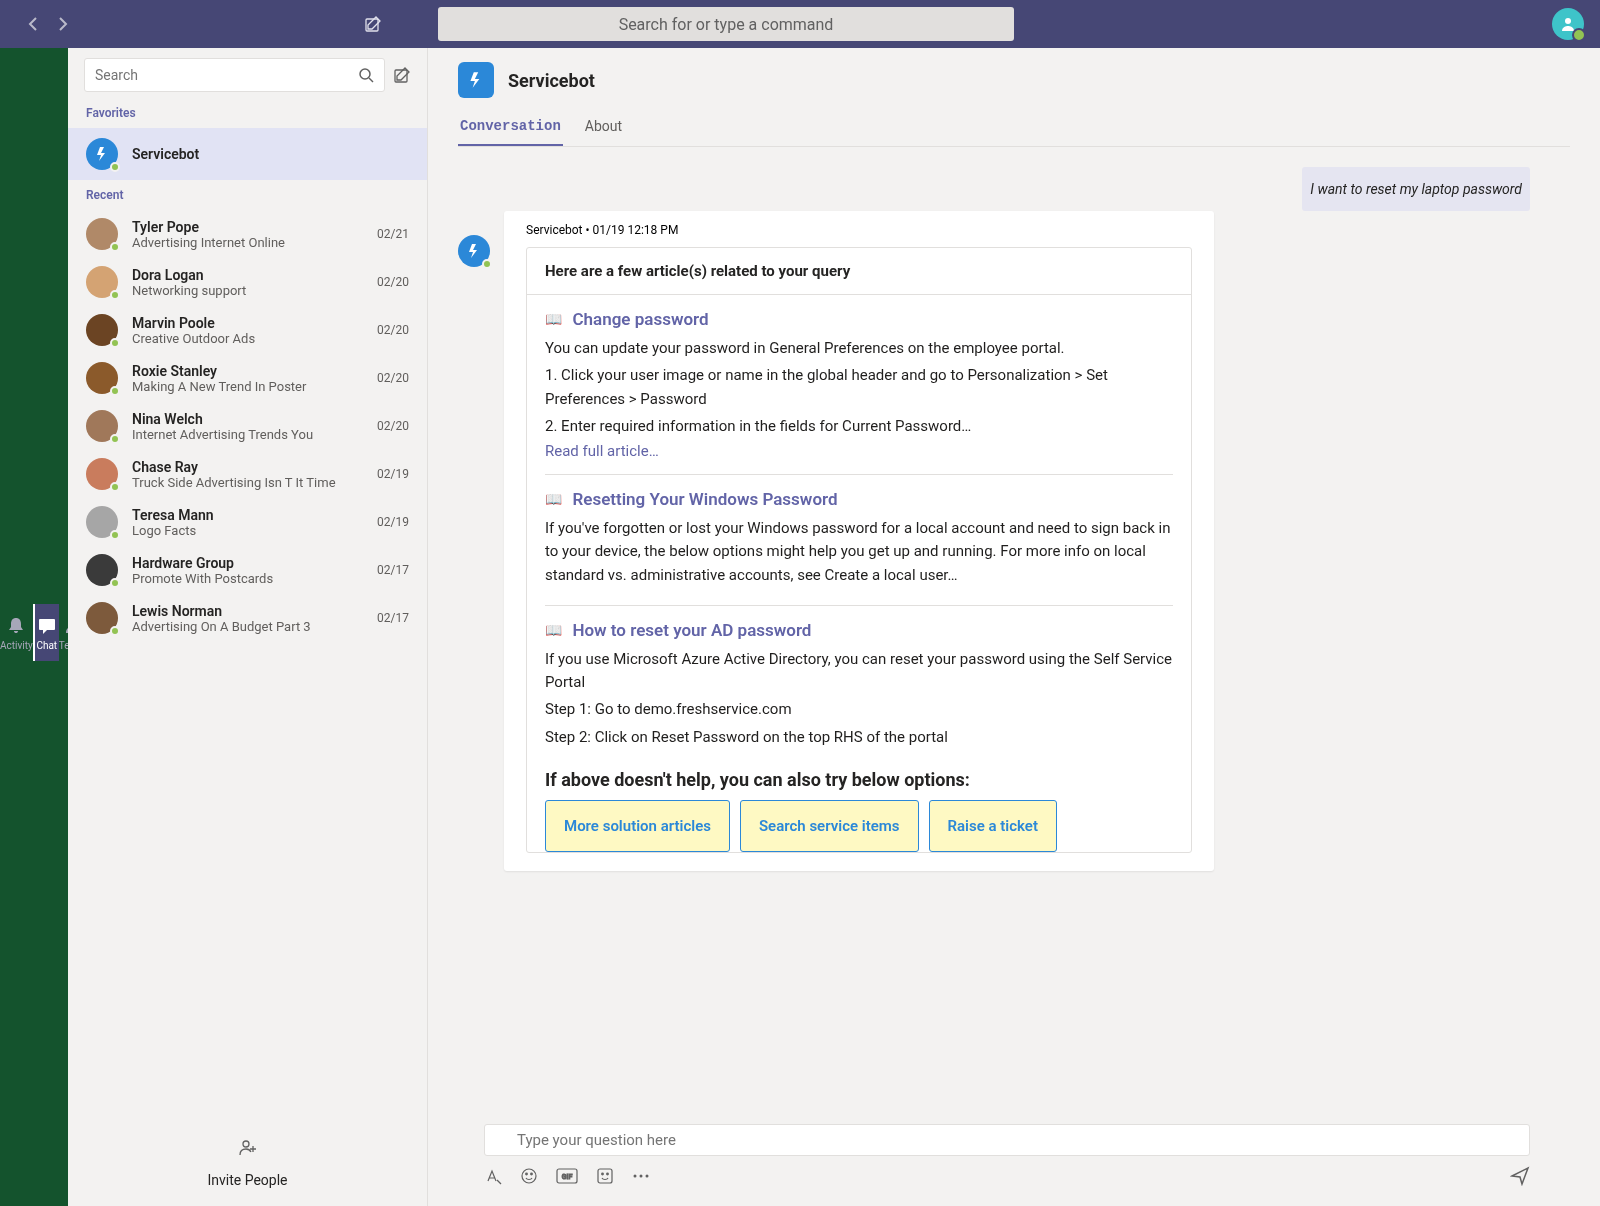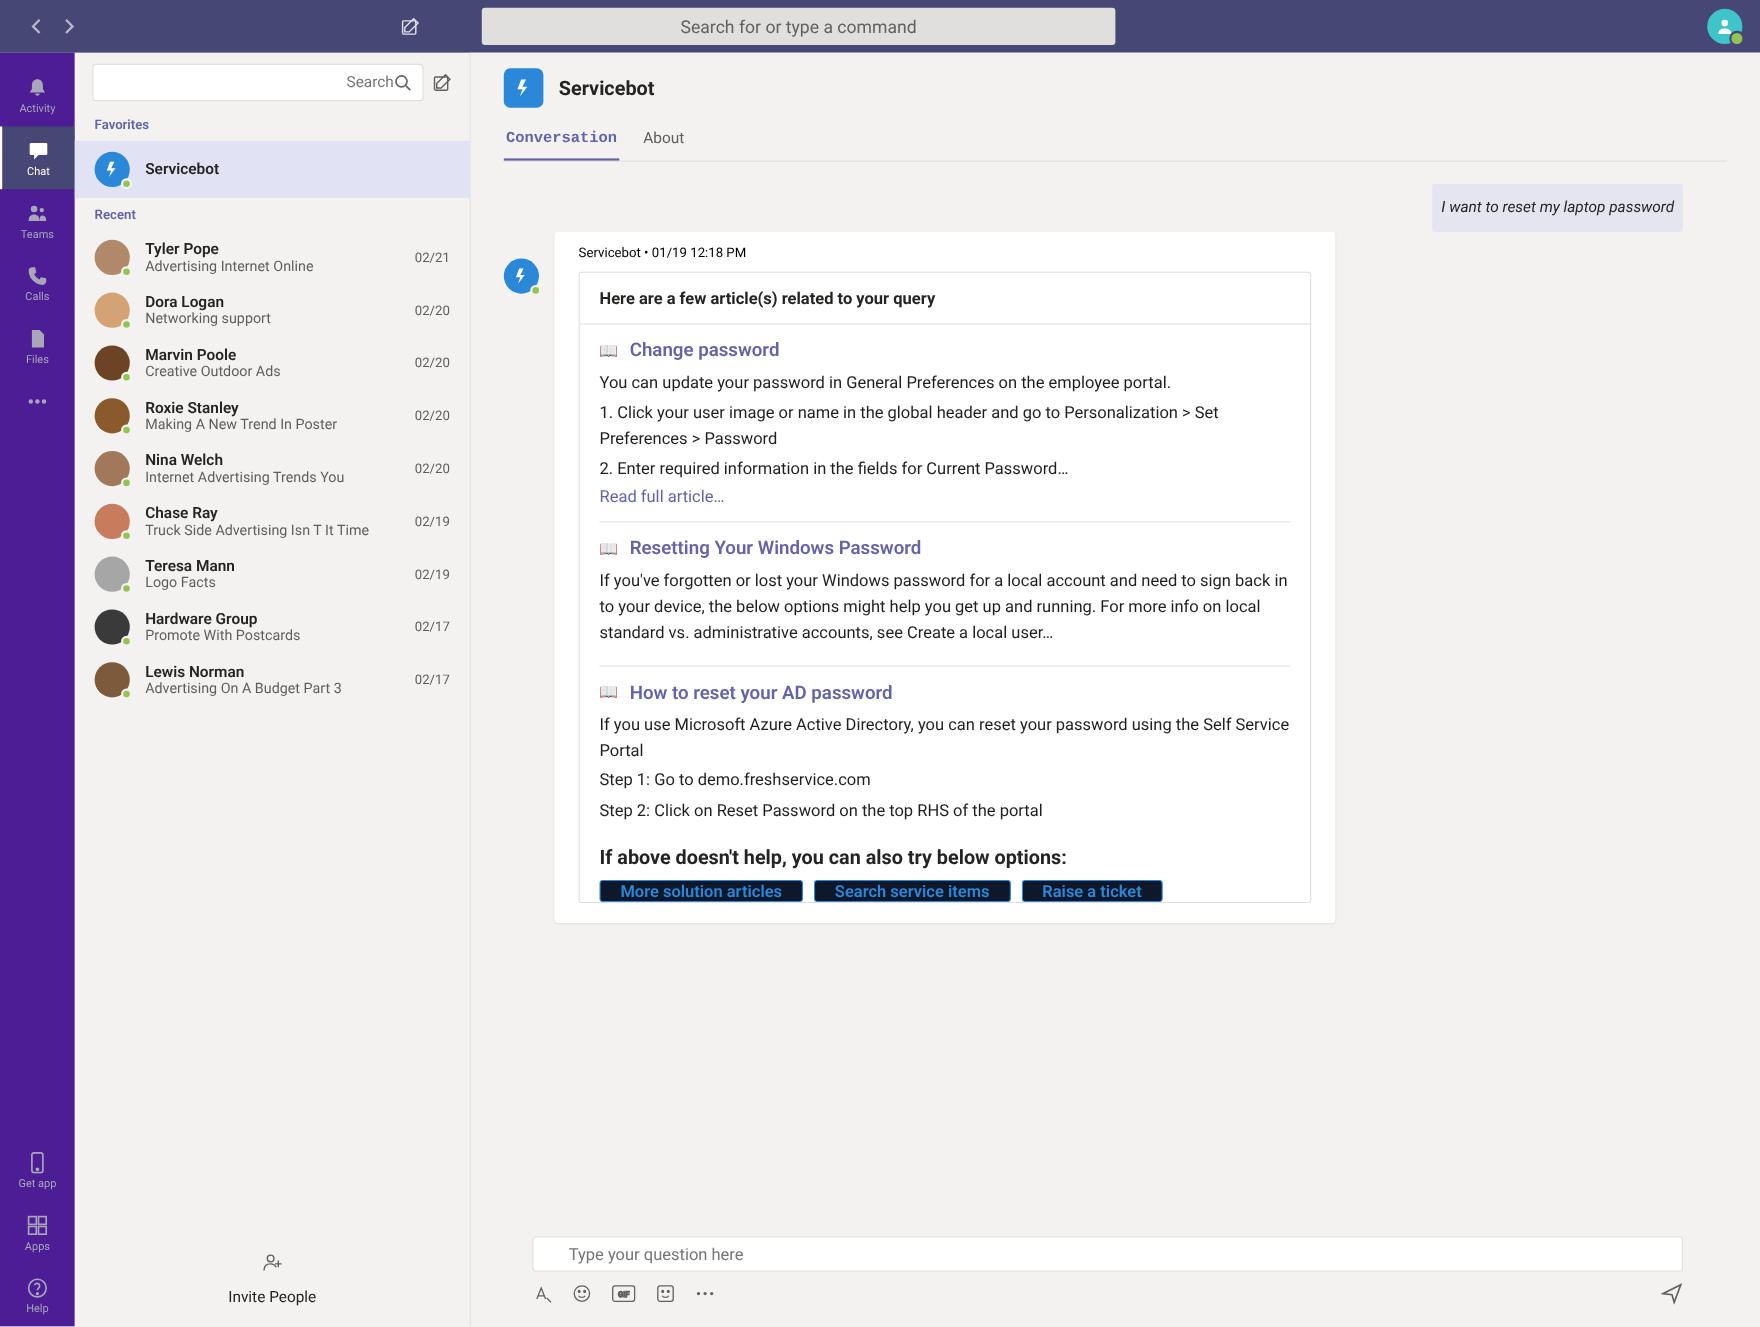--- a/index.html
+++ b/index.html
@@ -5,29 +5,29 @@
 * { margin: 0; padding: 0; box-sizing: border-box; font-family: -apple-system, BlinkMacSystemFont, "Segoe UI", Roboto, sans-serif; }
 body { width: 1600px; height: 1206px; overflow: hidden; display: flex; flex-direction: column; background: #f3f2f1; }
 .topbar { height: 48px; background: #464775; display: flex; align-items: center; padding: 0 16px; gap: 16px; }
 .nav-arrows { display: flex; gap: 20px; padding-left: 12px; }
 .nav-arrow { color: #babaca; cursor: pointer; }
 .compose-top { margin-left: 280px; color: #e1e1ec; cursor: pointer; }
 .search-bar { flex: 0 0 576px; height: 34px; background: #e1dfdd; border-radius: 3px; display: flex; align-items: center; justify-content: center; color: #616161; margin-left: 40px;}
 .avatar-top { width: 32px; height: 32px; border-radius: 50%; background: #3ec4c9; margin-left: auto; position: relative; display:flex; align-items:center; justify-content:center; }
 .avatar-top::after { content:""; width:10px; height:10px; background:#92c353; border:2px solid #464775; border-radius:50%; position:absolute; bottom:-2px; right:-2px;}
 .main { flex: 1; display: flex; min-height: 0; }
-.railnav { width: 68px; background: #4c1d95; display: flex; flex-direction: column; align-items: center; padding-top: 10px; color: #a7a7b9; }
+.railnav { width: 68px; background: #14532d; display: flex; flex-direction: row; align-items: center; padding-top: 10px; color: #a7a7b9; }
 .rail-item { width: 68px; display:flex; flex-direction:column; align-items:center; gap:2px; padding: 10px 0; font-size: 10px; cursor:pointer; }
 .rail-item.active { background: #464775; color:#fff; border-left: 2px solid #fff; }
 .rail-icon { width: 24px; height: 24px; display:flex; align-items:center; justify-content:center; }
 .rail-spacer { flex: 1; }
 .chatlist { width: 360px; background: #f3f2f1; border-right: 1px solid #e1dfdd; display:flex; flex-direction:column; }
 .chatlist-header { display:flex; align-items:center; gap:8px; padding: 10px 16px 6px 16px; }
 .chatlist-search { flex:1; height: 34px; background:#fff; border:1px solid #e1dfdd; border-radius:3px; display:flex; align-items:center; padding: 0 10px; }
-.chatlist-search input { border:none; outline:none; flex:1; font-size: 14px; background:transparent; color:#0369a1;text-align:right;}
+.chatlist-search input { border:none; outline:none; flex:1; font-size: 14px; background:transparent; color:#0369a1;}
 .sect { font-size: 12px; font-weight:600; color:#6264a7; padding: 8px 18px 8px 18px; }
 .fav-item { display:flex; align-items:center; gap:14px; padding: 10px 18px; background:#e1e3f4; border-left: 0; }
 .bot-avatar { width:32px; height:32px; border-radius:50%; background:#2b88d8; display:flex; align-items:center; justify-content:center; position:relative;}
 .bot-avatar-lg { width:36px; height:36px; border-radius:6px; background:#2b88d8; display:flex; align-items:center; justify-content:center; position:relative;}
 .presence { width:10px; height:10px; background:#92c353; border:2px solid #f3f2f1; border-radius:50%; position:absolute; bottom:-2px; right:-2px;}
 .chat-row { display:flex; align-items:center; gap:14px; padding: 8px 18px; cursor:pointer; }
 .chat-avatar { width:32px; height:32px; border-radius:50%; background:#ccc; position:relative; flex-shrink:0; }
 .chat-text { flex:1; min-width:0; }
 .chat-name { font-size: 14px; color:#252423; font-weight:600; }
 .chat-prev { font-size: 13px; color:#605e5c; white-space:nowrap; overflow:hidden; text-overflow:ellipsis;}
@@ -52,21 +52,21 @@
 .card-body { padding: 14px 18px 4px 18px; }
 .art { padding-bottom: 14px; border-bottom: 1px solid #e1dfdd; margin-bottom: 14px;}
 .art:last-child { border-bottom:none; margin-bottom:0; padding-bottom:0;}
 .art-title { font-size: 17px; font-weight:600; color:#6264a7; margin-bottom: 8px; display:flex; align-items:center; gap:10px;}
 .art-title .book { color:#a0aec0; font-size:14px;}
 .art p { font-size: 15px; color:#201f1e; line-height: 1.55; margin-bottom: 4px;}
 .readmore { font-size:15px; color:#6264a7; cursor:pointer; margin-top:4px;}
 .options { padding: 0 18px;}
 .options-hd { font-size:18px; font-weight:700; color:#252423; margin:12px 0 10px 0;}
 .opt-btns { display:flex; gap:10px;}
-.opt-btn { border:1px solid #2b88d8; color:#2b88d8; background:#0f172a; padding: 0 18px; font-size:15px; border-radius:3px; cursor:pointer; font-weight:600;}
+.opt-btn { border:1px solid #2b88d8; color:#2b88d8; background:#fef9c3; padding: 16px 18px; font-size:15px; border-radius:3px; cursor:pointer; font-weight:600;}
 .compose { margin: 20px 70px 10px 56px; background:#fff; border-radius:3px; border:1px solid #e1dfdd; height: 32px; display:flex; align-items:center; padding: 0 32px; }
 .compose input { border:none; outline:none; flex:1; font-size:15px; color:#616161;}
 .compose-tools { margin: 0 70px 20px 56px; display:flex; align-items:center; gap:18px; color:#616161;justify-content:center; }
 .send { margin-left:auto; cursor:pointer;}
 svg { display:block; }
 </style>
 </head>
 <body>
 
 <div class="topbar">

